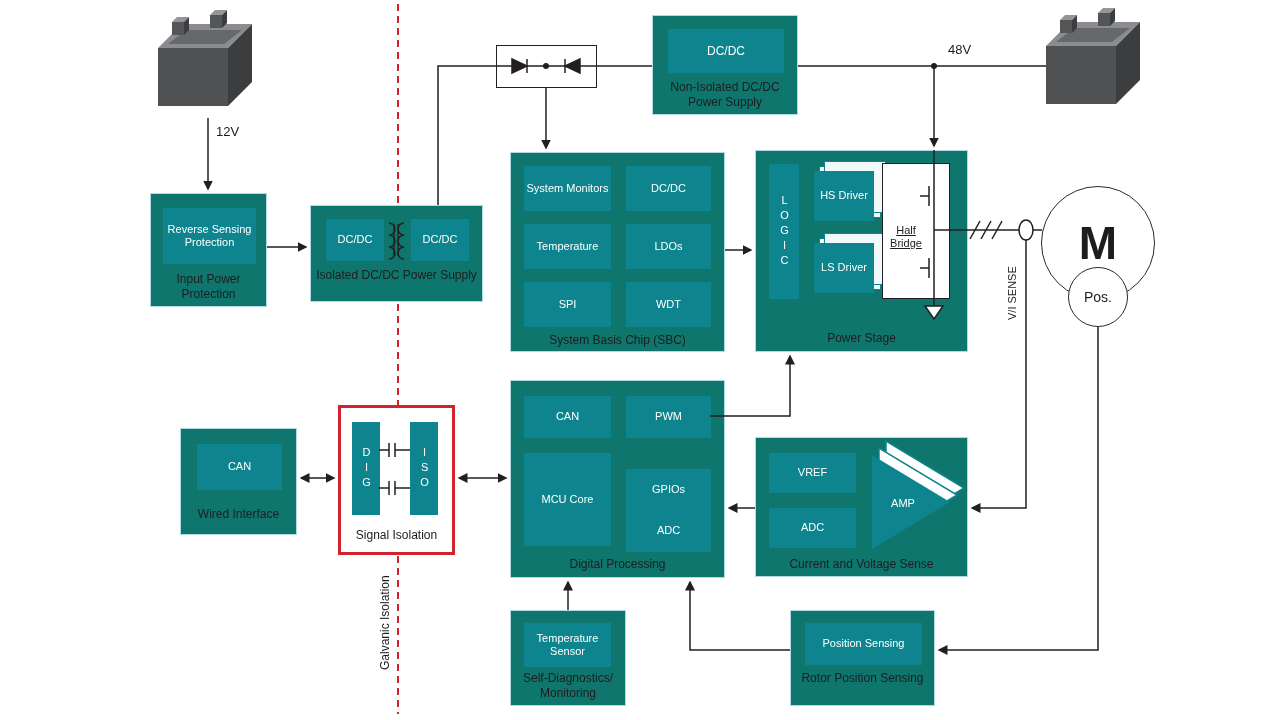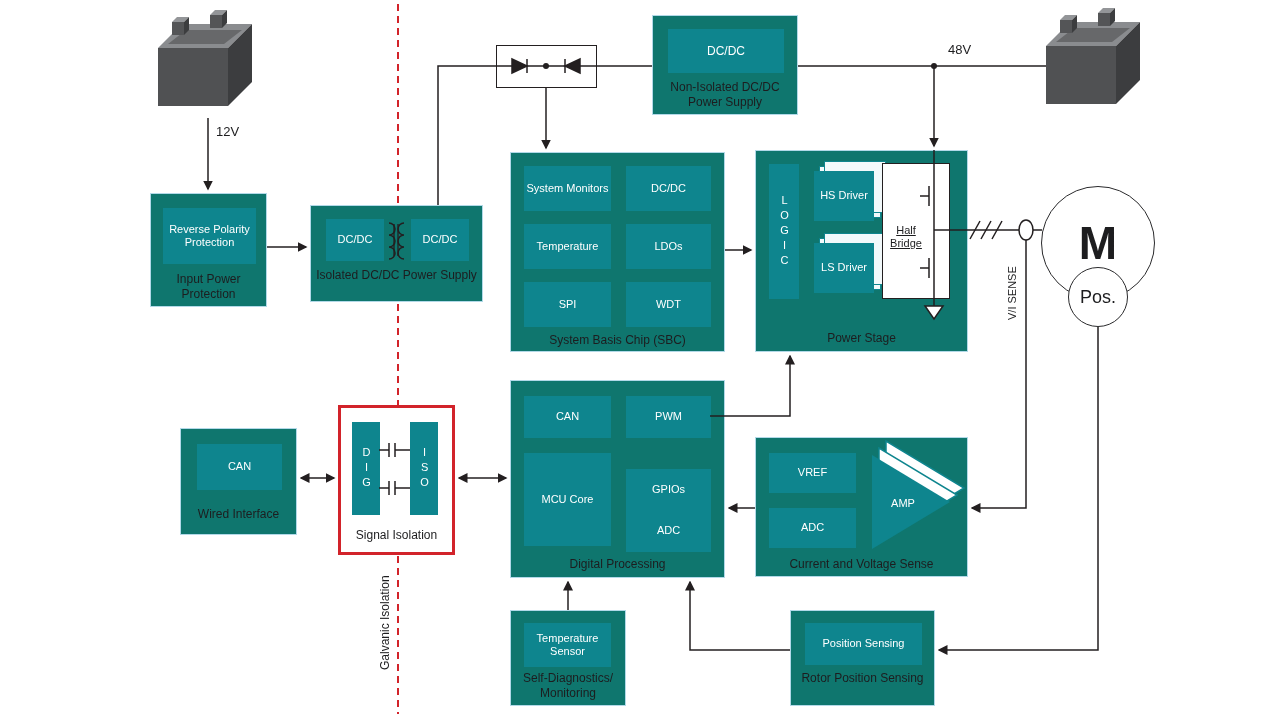--- a/index.html
+++ b/index.html
@@ -27,21 +27,21 @@
   .caption { position: absolute; left: 0; right: 0; text-align: center; color: #1d1d1f; font-size: 12px; line-height: 1.25; }
   .flabel  { position: absolute; font-size: 13px; color: #1d1d1f; z-index: 2; }
   .vlabel  { position: absolute; writing-mode: vertical-rl; transform: rotate(180deg); font-size: 12px; color: #1d1d1f; z-index: 2; }
   .vlabel.small { font-size: 11px; }
 
   .hb-label { position: absolute; left: 1px; top: 60px; width: 44px; text-align: center; font-size: 11px; line-height: 1.2; color: #1d1d1f; text-decoration: underline; }
 
   .circle { position: absolute; background: #fff; border: 1.6px solid #2a2a2c; border-radius: 50%;
             display: flex; align-items: center; justify-content: center; color: #1d1d1f; }
   #motor { left: 1041px; top: 186px; width: 114px; height: 114px; font-size: 46px; font-weight: bold; z-index: 1; }
-  #pos   { left: 1068px; top: 267px; width: 60px;  height: 60px;  font-size: 18px; z-index: 2; }
+  #pos   { left: 1068px; top: 267px; width: 60px;  height: 60px;  font-size: 14px; z-index: 2; }
 
   .battery { position: absolute; z-index: 1; }
 </style>
 </head>
 <body>
 
 <div id="stage">
 
   <svg id="under" class="layer" width="1280" height="720" viewBox="0 0 1280 720">
     <defs>
@@ -71,21 +71,21 @@
         <use href="#battery-shape"></use>
       </svg>
   </div>
 
   <div class="flabel" style="left:216px;top:124px">12V</div>
   <div class="flabel" style="left:948px;top:42px">48V</div>
   <div class="vlabel" style="left:378px;top:545px;height:125px">Galvanic Isolation</div>
   <div class="vlabel small" style="left:1006px;top:240px;height:80px">V/I SENSE</div>
 
   <div class="panel" style="left:150px;top:193px;width:117px;height:114px">
-    <div class="chip" style="left:12px;top:14px;width:93px;height:56px">Reverse Polarity Protection</div>
+    <div class="chip" style="left:12px;top:14px;width:93px;height:56px">Reverse Sensing Protection</div>
     <div class="caption" style="top:78px">Input Power Protection</div>
   </div>
 
   <div class="panel" style="left:310px;top:205px;width:173px;height:97px">
     <div class="chip" style="left:15px;top:13px;width:58px;height:42px">DC/DC</div>
     <div class="chip" style="left:100px;top:13px;width:58px;height:42px">DC/DC</div>
     <div class="caption" style="top:62px">Isolated DC/DC Power Supply</div>
   </div>
 
   <div class="whitebox" style="left:496px;top:45px;width:101px;height:43px"></div>

